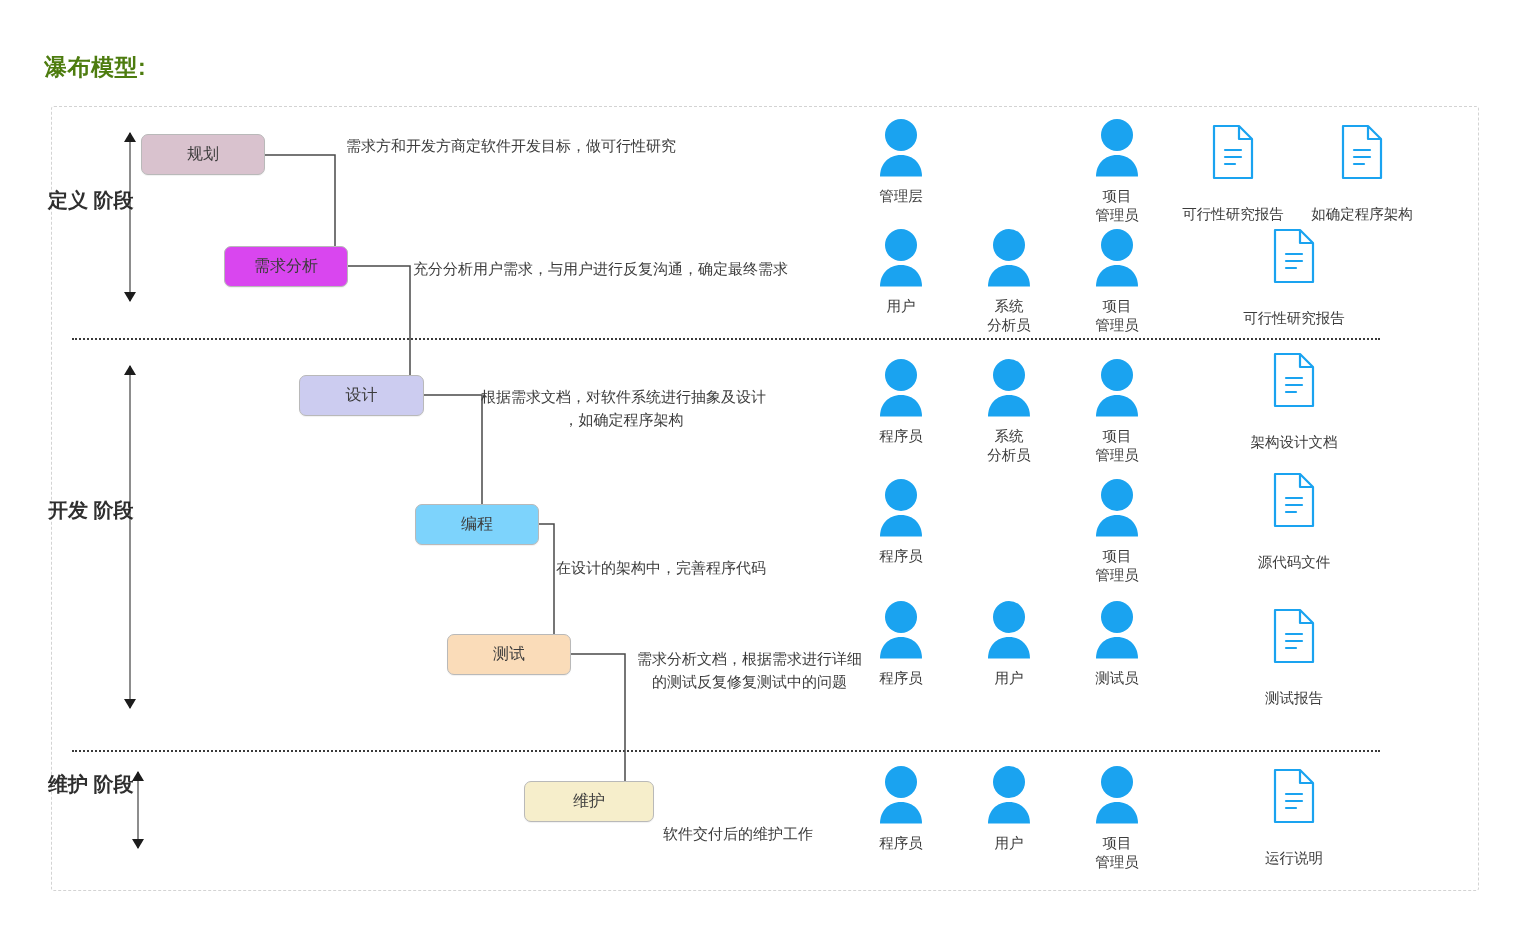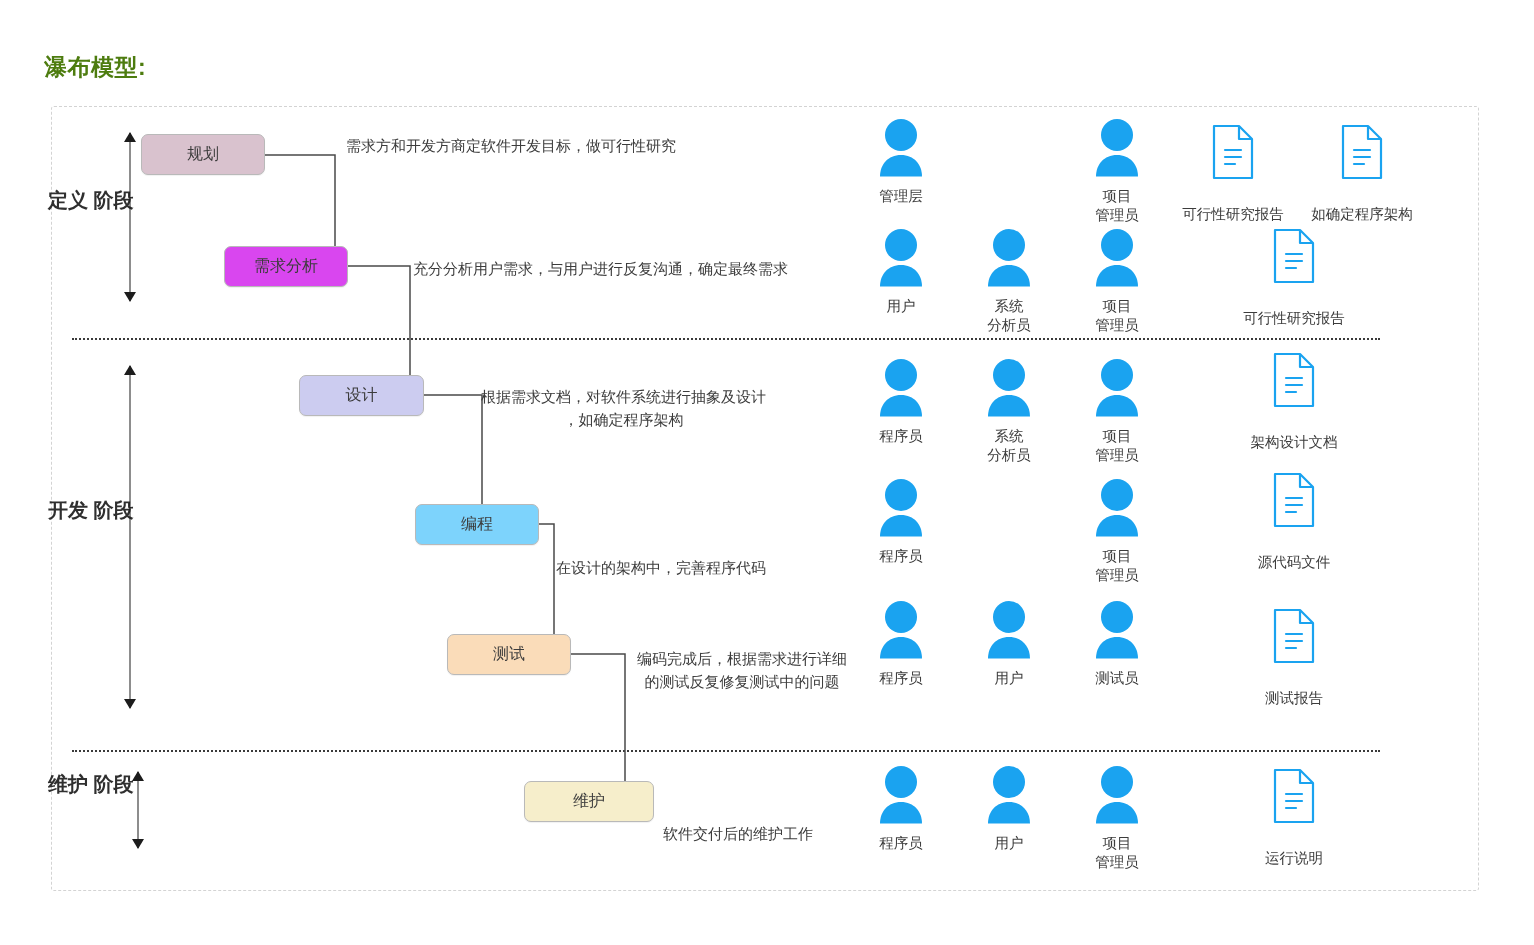--- a/index.html
+++ b/index.html
@@ -128,21 +128,21 @@
 <div class="node" style="left:299px;top:375px;width:125px;height:41px;background:#ccccf0;">设计</div>
 <div class="node" style="left:370px;top:504px;width:124px;height:41px;background:#7dd3fc;margin-left:45px;">编程</div>
 <div class="node" style="left:447px;top:634px;width:124px;height:41px;background:#fadcb9;text-align:center;">测试</div>
 <div class="node" style="left:524px;top:781px;width:130px;height:41px;background:#f6eecb;">维护</div>
 
 <div class="note" style="left:346px;top:135px;">需求方和开发方商定软件开发目标，做可行性研究</div>
 <div class="note" style="left:413px;top:258px;">充分分析用户需求，与用户进行反复沟通，确定最终需求</div>
 <div class="note center" style="left:481px;top:386px;">根据需求文档，对软件系统进行抽象及设计
 ，如确定程序架构</div>
 <div class="note" style="left:556px;top:530px;margin-top:27px;">在设计的架构中，完善程序代码</div>
-<div class="note center" style="left:637px;top:648px;">编码完成后，根据需求进行详细
+<div class="note center" style="left:637px;top:648px;">需求分析文档，根据需求进行详细
 的测试反复修复测试中的问题</div>
 <div class="note" style="left:663px;top:823px;">软件交付后的维护工作</div>
 
 <div class="person" style="left:872px;top:118px;">
   <svg class="glyph" width="58" height="62" viewBox="0 0 58 62">
       <circle cx="29" cy="17" r="16" fill="#1aa3f0"></circle>
       <path d="M29 37c-13 0-21 9.5-21 21.5h42C50 46.5 42 37 29 37z" fill="#1aa3f0"></path>
     </svg>
   <div class="cap">管理层</div>
 </div>

